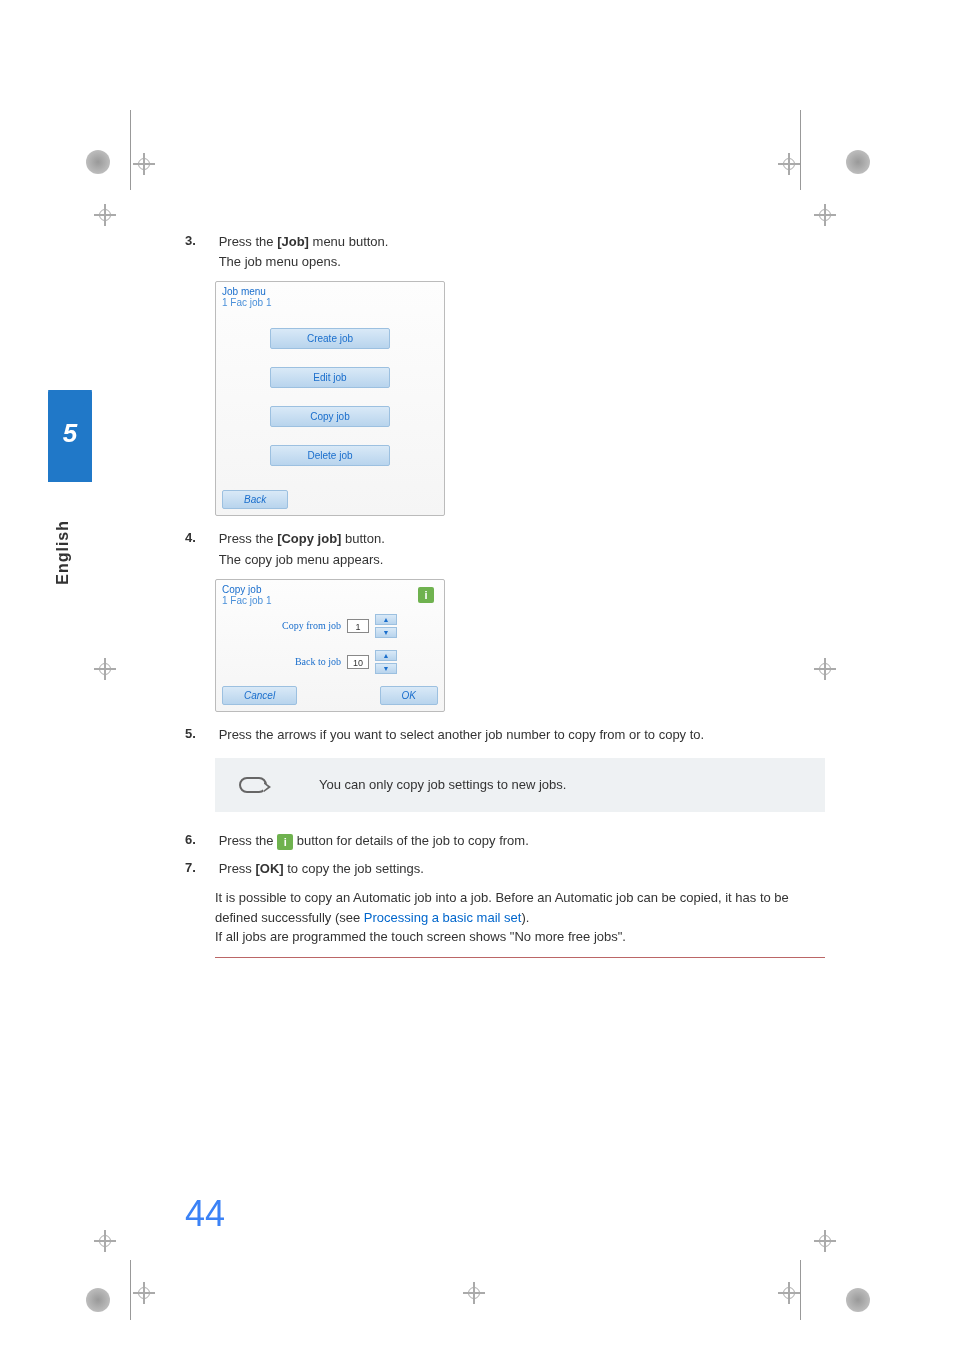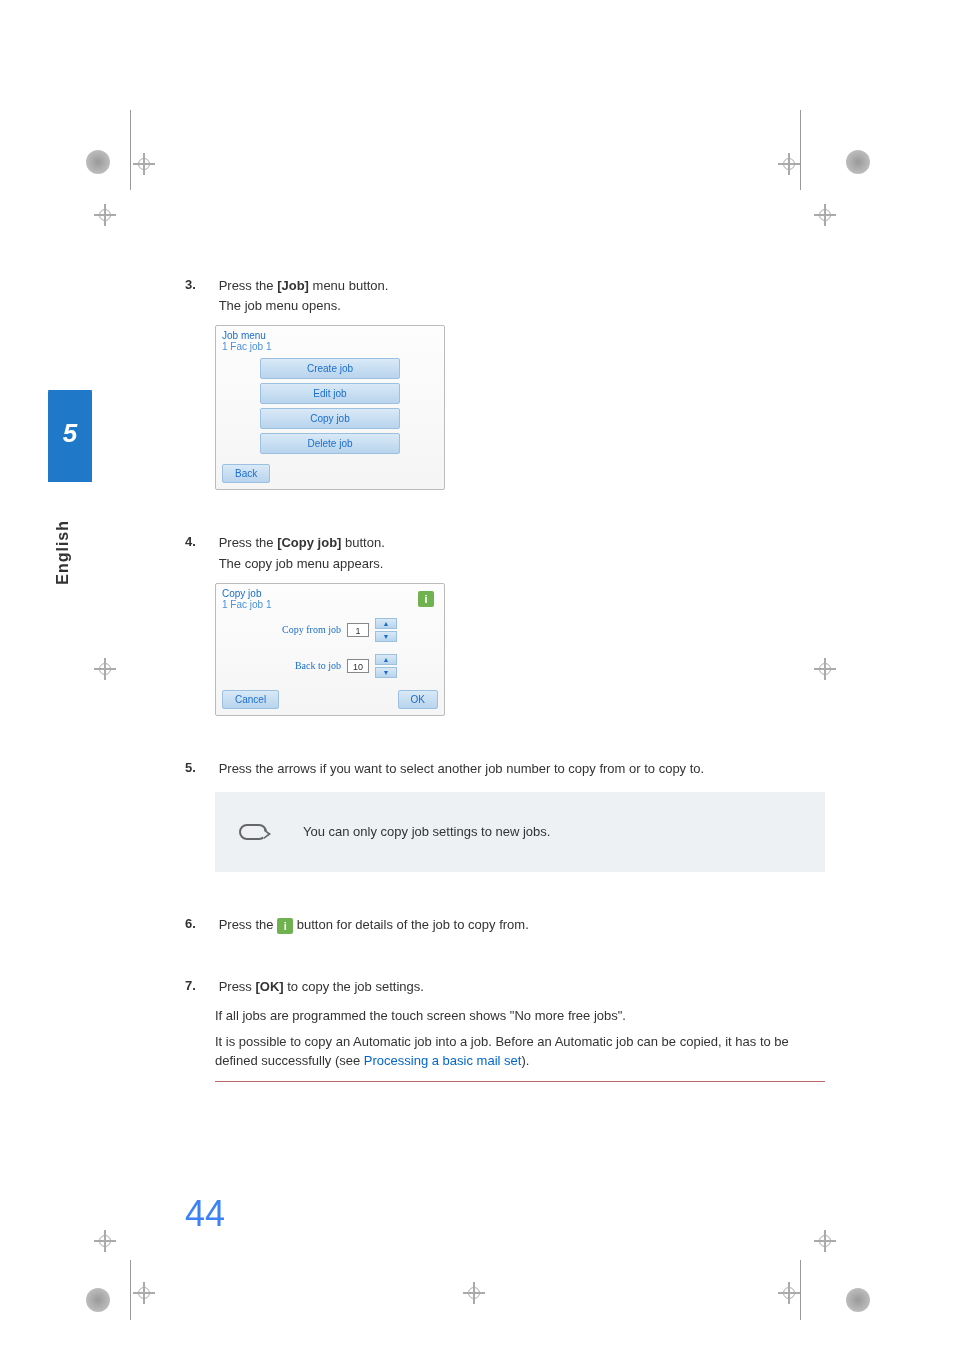--- a/index.html
+++ b/index.html
@@ -19,21 +19,21 @@
   .reg-target::before { content:""; position:absolute; left:8px; top:-2px; width:2px; height:22px; background:#aaa; }
   .reg-target::after { content:""; position:absolute; top:8px; left:-2px; height:2px; width:22px; background:#aaa; }
   .reg-target .circ { position:absolute; left:3px; top:3px; width:12px; height:12px; border:1px solid #aaa; border-radius:50%; }
 
   .content {
     position: absolute;
     left: 185px;
     top: 233px;
     width: 650px;
   }
-  .step { margin-bottom: 10px; margin-top: 44px; }
+  .step { margin-bottom: 10px; }
   .step-num { display: inline-block; width: 30px; font-weight: bold; vertical-align: top; }
   .step-text { display: inline-block; width: 600px; vertical-align: top; line-height: 1.4; }
   .step-text .line2 { margin-top: 2px; }
   .bold { font-weight: bold; }
   .link { color: #0066cc; }
 
   .screen {
     margin-left: 30px;
     margin-top: 8px;
     margin-bottom: 14px;
@@ -44,42 +44,43 @@
   }
   .screen .title {
     font-size: 10px;
     color: #1a6ecc;
     padding: 4px 6px 2px;
     line-height: 1.1;
   }
   .screen .title .sub { color: #4a90d9; font-size: 10px; }
   .menubtn {
     display: block;
-    margin: 4px auto;
-    width: 140px;
+    margin: 18px auto;
+    width: 120px;
     text-align: center;
     font-size: 10px;
     color: #1a6ecc;
     background: linear-gradient(#d9e9f7, #b8d4ed);
     border: 1px solid #9cc0e0;
     border-radius: 2px;
     padding: 4px 0;
   }
   .screen .footer {
     padding: 6px;
     display: flex;
     justify-content: space-between;
   }
   .screen .footer .btn {
     font-size: 10px;
     color: #1a6ecc;
     background: linear-gradient(#d9e9f7, #b8d4ed);
     border: 1px solid #9cc0e0;
     border-radius: 2px;
-    padding: 3px 12px;
+    padding: 3px 21px;
+    font-style: italic;
   }
   .screen .info-icon {
     float: right;
     width: 16px; height: 16px;
     background: #6fb24f;
     border-radius: 2px;
     color: #fff;
     text-align: center;
     font-size: 11px;
     font-weight: bold;
@@ -97,24 +98,24 @@
   .copyrow .numbox { width: 22px; height: 14px; border:1px solid #888; background:#fff; font-size:9px; text-align:center; line-height:14px; }
   .copyrow .spin { display:flex; flex-direction:column; gap:2px; }
   .copyrow .spin .arr { width:22px; height:11px; background: linear-gradient(#d9e9f7, #b8d4ed); border:1px solid #9cc0e0; font-size:7px; text-align:center; line-height:9px; color:#1a6ecc; }
 
   .note-box {
     margin-left: 30px;
     margin-top: 14px;
     margin-bottom: 20px;
     width: 610px;
     background: #eef1f3;
-    padding: 32px 24px;
+    padding: 19px 24px;
     display: flex;
     align-items: center;
-    gap: 36px;
+    gap: 52px;
   }
   .note-icon {
     width: 28px; height: 16px;
     border: 2px solid #666;
     border-radius: 8px 8px 8px 8px;
     position: relative;
   }
   .note-icon::after {
     content: "";
     position: absolute;
@@ -338,22 +339,22 @@
   </div>
 
   <div class="step">
     <span class="step-num">7.</span>
     <span class="step-text">
       <span>Press </span><span class="bold">[OK]</span><span> to copy the job settings.</span>
     </span>
   </div>
 
   <div class="post-info">
-    <div>If all jobs are programmed the touch screen shows "No more free jobs".</div>
     <div style="margin-top:6px;">
       <span>It is possible to copy an Automatic job into a job. Before an Automatic job can be copied, it has to be defined successfully (see </span><span class="link">Processing a basic mail set</span><span>).</span>
     </div>
+    <div>If all jobs are programmed the touch screen shows "No more free jobs".</div>
   </div>
   <div class="hr"></div>
 
 </div>
 
 <div class="page-num">44</div>
 
 </body></html>

